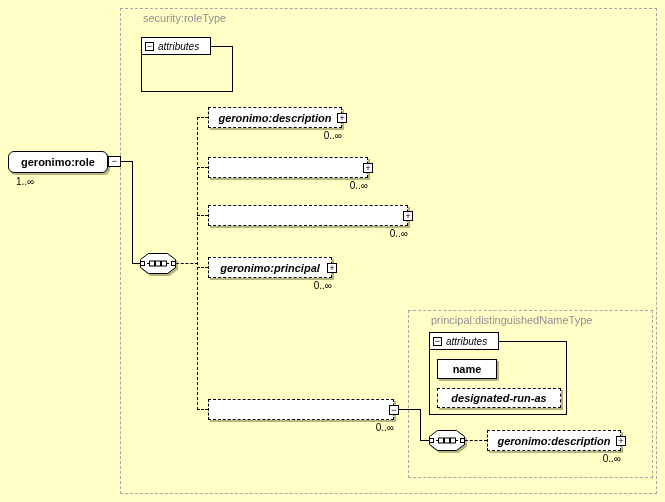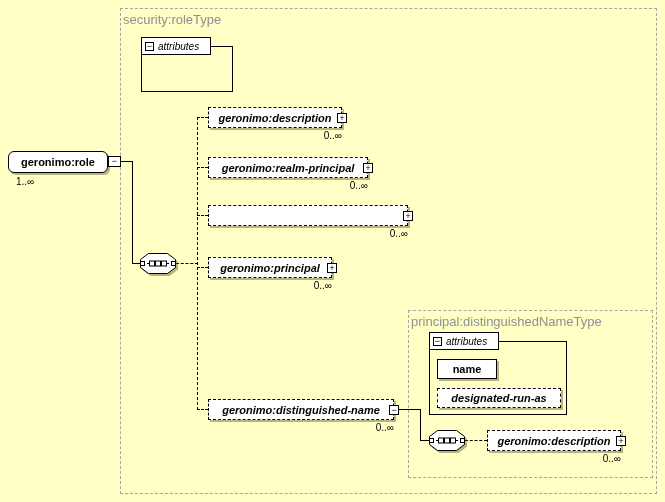--- a/index.html
+++ b/index.html
@@ -6,21 +6,21 @@
   html,body { background:#d8d8d8; }
   body { font-family:"Liberation Sans", sans-serif; }
 
   .canvas {
     position:relative; width:665px; height:502px;
     background:#FFFFC6; overflow:hidden;
   }
 
   
   .region { position:absolute; border:1px dashed #A6A6A6; z-index:0; }
-  .region-label { position:absolute; left:2px; top:3px; font-size:13px; color:#8F8F94; white-space:nowrap; }
+  .region-label { position:absolute; left:22px; top:3px; font-size:11px; color:#8F8F94; white-space:nowrap; }
 
   
   .el {
     position:absolute; background:#ffffff; border:1px solid #000;
     box-shadow:2px 2px 0 rgba(90,90,40,.45);
     display:flex; align-items:center; justify-content:center;
     font-size:11px; font-weight:bold; color:#000; z-index:2; white-space:nowrap;
   }
   .el.opt { border-style:dashed;font-style:italic; }
 
@@ -157,38 +157,36 @@
   <div class="hdash" id="stub3"></div>
   <div class="hdash" id="stub4"></div>
 
   <div class="el opt" id="el-c0">
     <span>geronimo:description</span>
     <span class="toggle">+</span>
   </div>
   <div class="card r" id="card-c0">0..∞</div>
 
   <div class="el opt" id="el-c1">
-    <span>geronimo:realm-principal</span>
     <span class="toggle">+</span>
   </div>
   <div class="card r" id="card-c1">0..∞</div>
 
   <div class="el opt" id="el-c2">
     <span class="toggle">+</span>
   </div>
   <div class="card r" id="card-c2">0..∞</div>
 
   <div class="el opt" id="el-c3">
     <span>geronimo:principal</span>
     <span class="toggle">+</span>
   </div>
   <div class="card r" id="card-c3">0..∞</div>
 
   <div class="el opt" id="el-c4">
-    <span>geronimo:distinguished-name</span>
     <span class="toggle">−</span>
   </div>
   <div class="card r" id="card-c4">0..∞</div>
 
   <div class="attr-frame" id="attr2-frame"></div>
   <div class="attr-header" id="attr2-header">
     <span class="mini-toggle">−</span>
     <span>attributes</span>
   </div>
   <div class="el" id="attr2-name">

